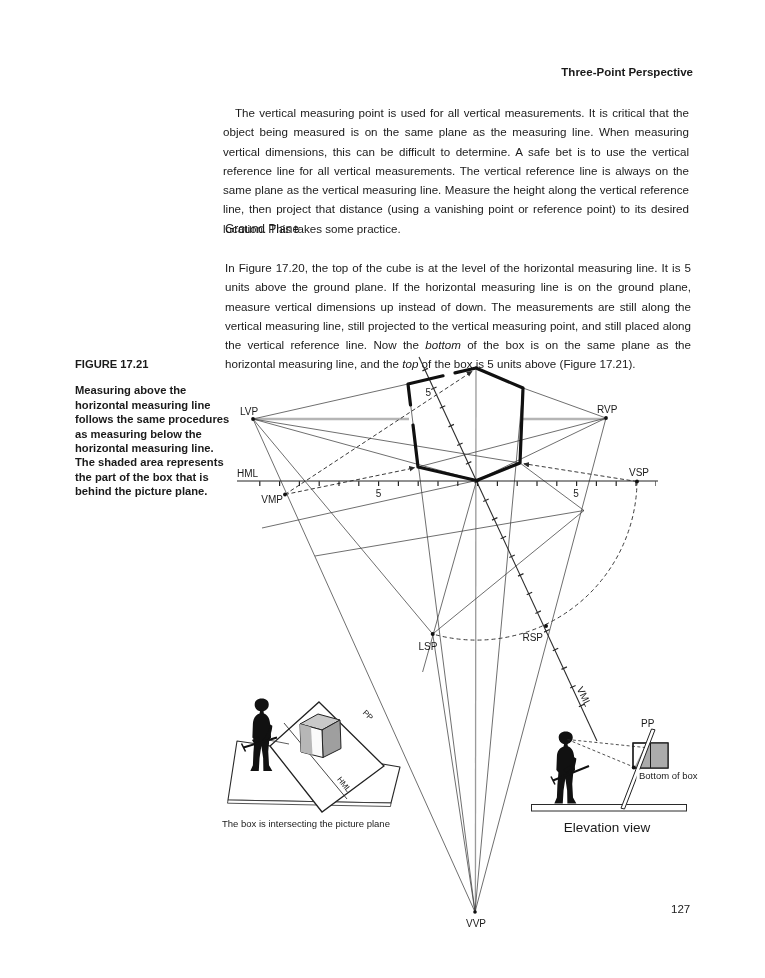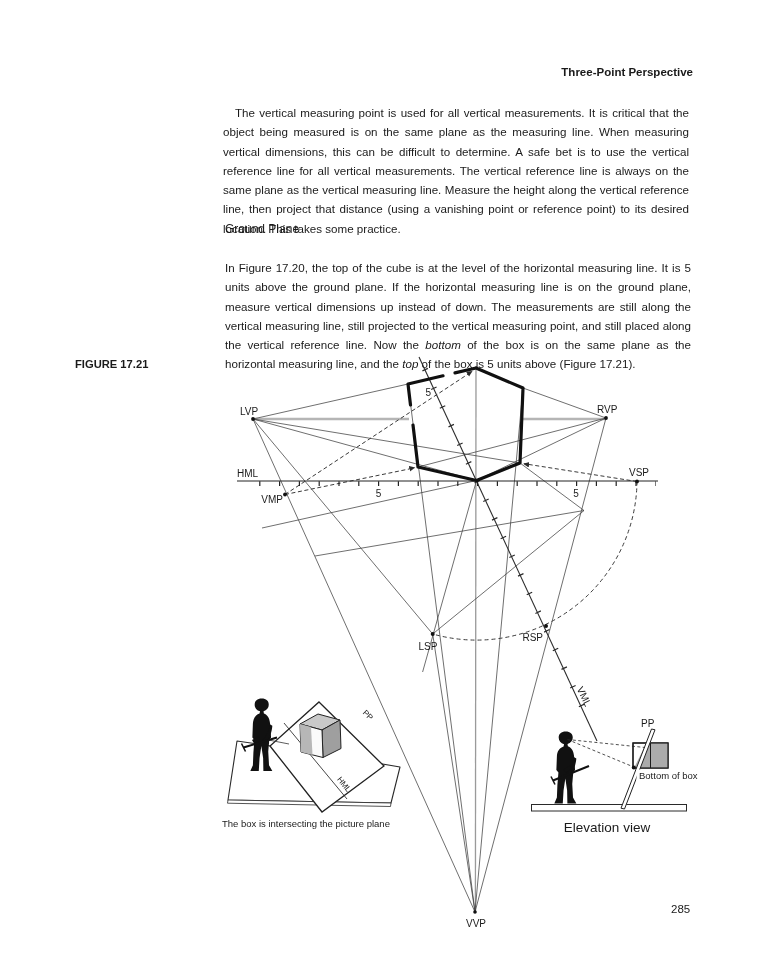--- a/index.html
+++ b/index.html
@@ -27,20 +27,21 @@
 <div class="abs header">Three-Point Perspective</div>
 
 <div class="abs para" id="para1">The vertical measuring point is used for all vertical measurements. It is critical that the object being measured is on the same plane as the measuring line. When measuring vertical dimensions, this can be difficult to determine. A safe bet is to use the vertical reference line for all vertical measurements. The vertical reference line is always on the same plane as the vertical measuring line. Measure the height along the vertical reference line, then project that distance (using a vanishing point or reference point) to its desired location. This takes some practice.</div>
 
 <div class="abs sect-head">Ground Plane</div>
 
 <div class="abs para" id="para2"><span>In Figure 17.20, the top of the cube is at the level of the horizontal measuring line. It is 5 units above the ground plane. If the horizontal measuring line is on the ground plane, measure vertical dimensions up instead of down. The measurements are still along the vertical measuring line, still projected to the vertical measuring point, and still placed along the vertical reference line. Now the </span><span style="font-style: italic;">bottom</span><span> of the box is on the same plane as the horizontal measuring line, and the </span><span style="font-style: italic;">top</span><span> of the box is 5 units above (Figure 17.21).</span></div>
 
 <div class="abs fig-caption">
   <div class="lbl">FIGURE 17.21</div>
+  <div>Measuring above the horizontal measuring line follows the same procedures as measuring below the horizontal measuring line. The shaded area represents the part of the box that is behind the picture plane.</div>
 </div>
 
 <svg width="492" height="584" viewBox="220 350 492 584">
 
   <g stroke="#b5b5b5" stroke-width="2.4">
     <line x1="253" y1="419" x2="409" y2="419"></line>
     <line x1="523" y1="419" x2="606" y2="419"></line>
     <line x1="476" y1="368" x2="475.4" y2="912" stroke="#9a9a9a" stroke-width="1.3"></line>
   </g>
 
@@ -144,13 +145,13 @@
       <line x1="567.5" y1="739.5" x2="632.5" y2="766.5"></line>
     </g>
     <circle cx="633.8" cy="767.5" r="2" fill="#111"></circle>
     <rect x="636.5" y="769.5" width="66.5" height="11" fill="#fff"></rect>
     <text class="bob" x="639" y="778.5">Bottom of box</text>
     <text class="dlabel" x="641" y="727">PP</text>
     <text class="cap-right" x="607" y="832" text-anchor="middle">Elevation view</text>
   </g>
 </svg>
 
-<div class="abs page-num">285</div>
+<div class="abs page-num">127</div>
 
 </body></html>

